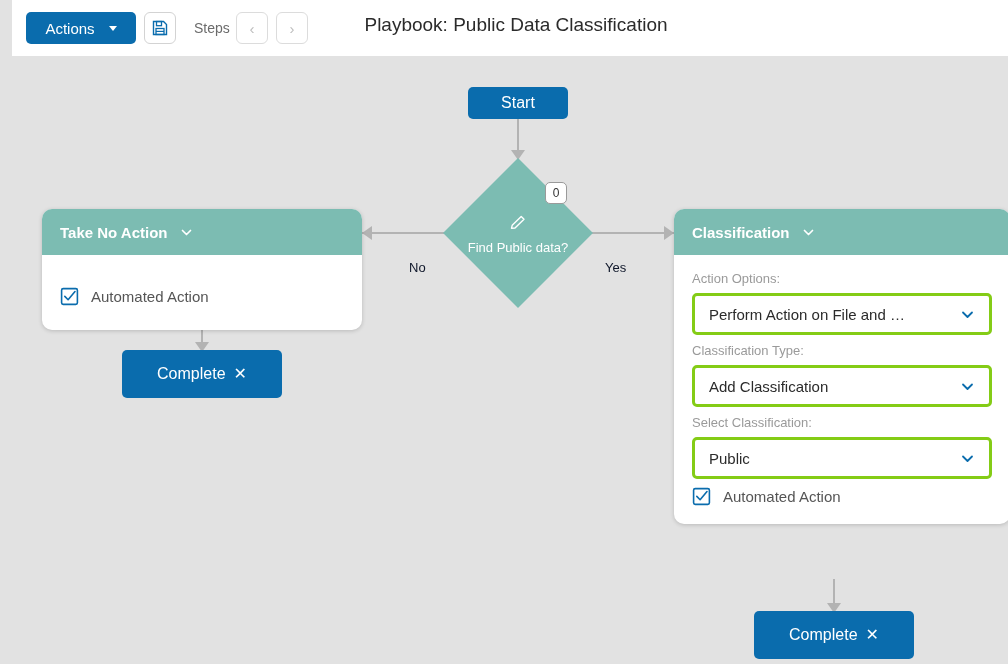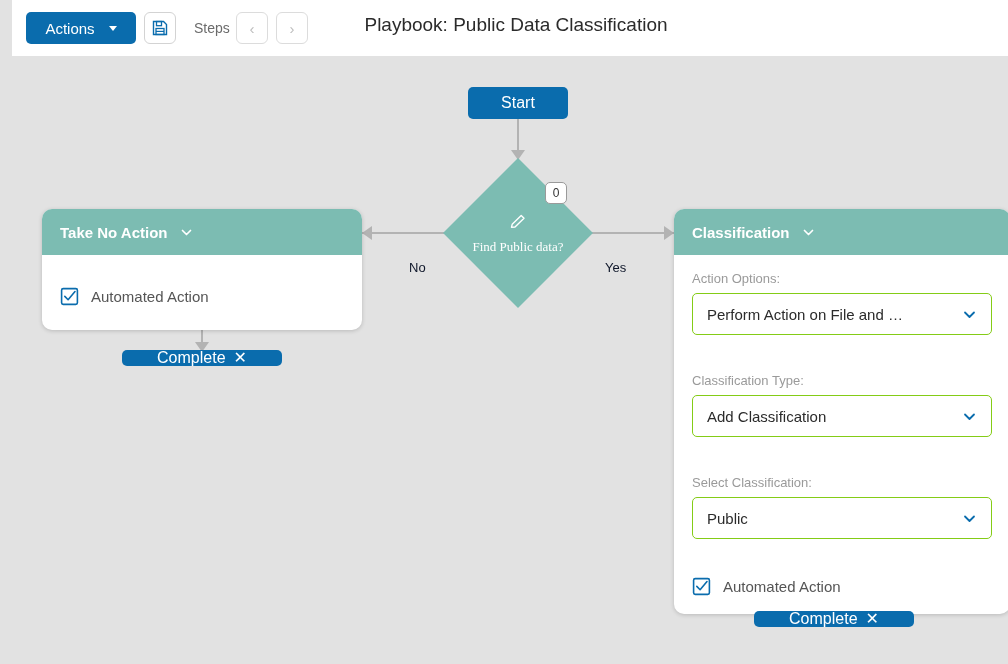--- a/index.html
+++ b/index.html
@@ -152,21 +152,21 @@
     display: flex;
     align-items: center;
     justify-content: center;
     cursor: pointer;
   }
 
   
   .diamond-wrap {
     position: absolute;
     left: 443px; top: 102px;
-    width: 150px; height: 150px; font-family: Liberation Serif, serif;
+    width: 150px; height: 150px;
   }
   .diamond-shape {
     position: absolute;
     left: 22px; top: 22px;
     width: 106px; height: 106px;
     background: #7cbcb2;
     transform: rotate(45deg);
   }
   .diamond-content {
     position: absolute;
@@ -243,30 +243,30 @@
     width: 336px;
   }
 
   .field-label {
     font-size: 13px;
     color: #9a9a9a;
     margin-bottom: 7px;
   }
   .select-box {
     height: 42px;
-    border: 1px solid #84cc16;
+    border: 3px solid #84cc16;
     border-radius: 5px;
     background: #ffffff;
     display: flex;
     align-items: center;
     justify-content: space-between;
     padding: 0 14px;
     box-sizing: border-box;
     cursor: pointer;
-    margin-bottom: 38px;
+    margin-bottom: 8px;
   }
   .select-value {
     font-size: 15px;
     color: #2b2b2b;
     white-space: nowrap;
     overflow: hidden;
     text-overflow: ellipsis;
     max-width: 230px;
   }
   .chk-row {
@@ -279,21 +279,21 @@
     font-size: 15px;
     color: #555555;
   }
   .chk-row-left {
     padding: 16px 0 6px 0;
   }
 
   
   .complete-node {
     position: absolute;
-    height: 16px;
+    height: 48px;
     background: #0a6cad;
     border-radius: 5px;
     display: flex;
     align-items: center;
     justify-content: center;
     gap: 8px;
     color: #ffffff;
     font-size: 16px;
     padding: 0 22px;
     box-sizing: border-box;

